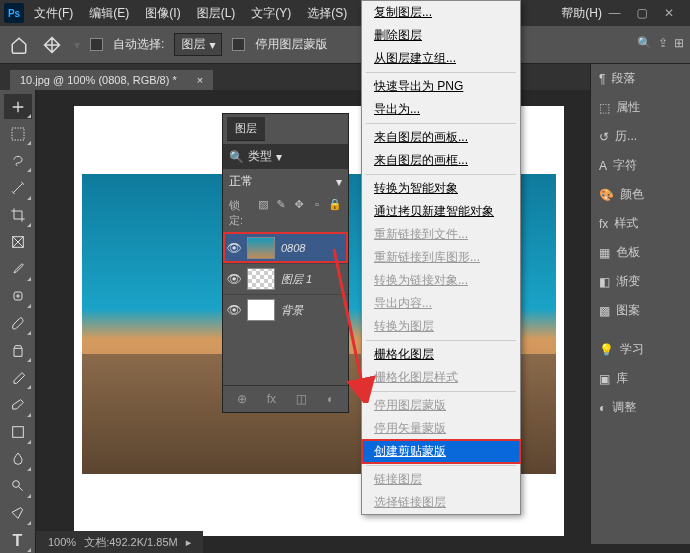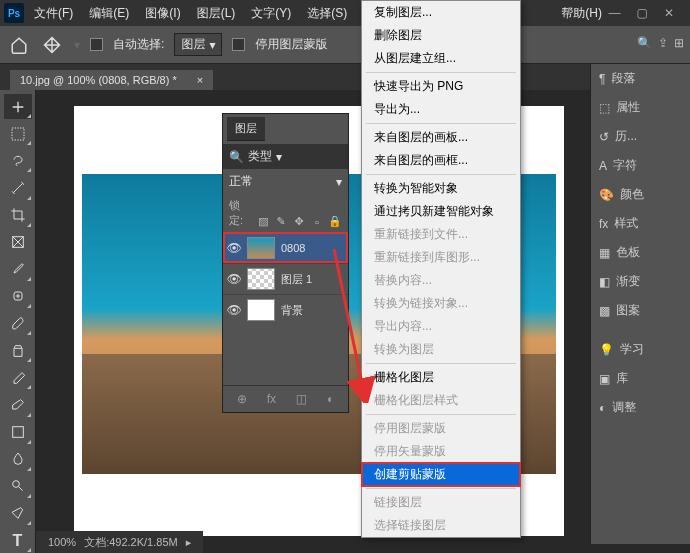--- a/index.html
+++ b/index.html
@@ -27,32 +27,32 @@
 .boardwalk { position: absolute; top: 60%; left: 0; right: 0; height: 40%; background: linear-gradient(180deg, #8a6a4a 0%, #5c4530 100%); }
 .status-bar { position: absolute; bottom: 0; left: 36px; height: 22px; background: #323232; display: flex; align-items: center; font-size: 11px; color: #bbb; padding: 0 12px; gap: 8px; }
 .right-panels { position: absolute; right: 0; top: 64px; width: 100px; height: 480px; background: #535353; border-left: 1px solid #222; display: flex; flex-direction: column; }
 .collapsed-panel { display: flex; align-items: center; gap: 6px; padding: 6px 8px; color: #ccc; cursor: pointer; }
 .panel-sep { height: 10px; }
 .layers-panel { position: absolute; left: 222px; top: 113px; width: 127px; background: #535353; border: 1px solid #222; z-index: 10; }
 .layers-tab { background: #333; padding: 4px 8px; font-size: 11px; border-bottom: 1px solid #222; display: inline-block; }
 .layers-panel-header { padding: 3px 4px; display: flex; }
 .layers-search { background: #333; padding: 4px 6px; display: flex; align-items: center; gap: 4px; }
 .layers-mode { padding: 4px 6px; display: flex; align-items: center; gap: 4px; }
-.lock-row { padding: 4px 6px; display: flex; align-items: flex-end; gap: 5px; color: #bbb; font-size: 11px; }
+.lock-row { padding: 4px 6px; display: flex; align-items: flex-start; gap: 5px; color: #bbb; font-size: 11px; }
 .lock-row .ico { width: 14px; text-align: center; }
 .layer-row { display: flex; align-items: center; padding: 4px 4px; gap: 6px; border-top: 1px solid #444; }
 .layer-row.selected { background: #3a5a8a; outline: 2px solid #e03030; outline-offset: -2px; }
 .eye-icon { width: 14px; display: flex; justify-content: center; }
 .layer-thumb { width: 28px; height: 22px; background: #fff; border: 1px solid #888; }
 .layer-thumb.sky { background: linear-gradient(180deg, #1799bd 0%, #c08a5a 100%); }
 .layer-thumb.checker { background: repeating-conic-gradient(#ccc 0% 25%, #fff 0% 50%) 0/8px 8px; }
-.layer-name { font-size: 11px; }
+.layer-name { font-size: 11px; font-style: italic; }
 .layers-footer { padding: 6px 4px; display: flex; justify-content: space-around; border-top: 1px solid #333; color: #999; }
 .context-menu { position: absolute; left: 361px; top: 0; width: 160px; background: #f0f0f0; color: #000; border: 1px solid #888; z-index: 20; font-size: 12px; box-shadow: 2px 2px 6px rgba(0,0,0,0.4); }
-.ctx-item { padding: 3px 12px; cursor: pointer; }
+.ctx-item { padding: 3px 12px; cursor: pointer; text-decoration: underline; }
 .ctx-item.disabled { color: #999; }
 .ctx-item.highlighted { background: #0a69da; color: #fff; outline: 2px solid #e03030; outline-offset: -1px; }
 .ctx-sep { height: 1px; background: #ccc; margin: 2px 4px; }
 .red-arrow { position: absolute; z-index: 24; }
 .right-top-icons { position: absolute; right: 6px; top: 36px; display: flex; gap: 6px; color: #bbb; }
 </style>
 </head>
 <body>
 
 <div class="titlebar">
@@ -336,21 +336,20 @@
     <div class="ctx-item">快速导出为 PNG</div>
     <div class="ctx-item">导出为...</div>
     <div class="ctx-sep"></div>
     <div class="ctx-item">来自图层的画板...</div>
     <div class="ctx-item">来自图层的画框...</div>
     <div class="ctx-sep"></div>
     <div class="ctx-item">转换为智能对象</div>
     <div class="ctx-item">通过拷贝新建智能对象</div>
     <div class="ctx-item disabled">重新链接到文件...</div>
     <div class="ctx-item disabled">重新链接到库图形...</div>
-    <div class="ctx-item disabled">替换内容...</div>
     <div class="ctx-item disabled">转换为链接对象...</div>
     <div class="ctx-item disabled">导出内容...</div>
     <div class="ctx-item disabled">转换为图层</div>
     <div class="ctx-sep"></div>
     <div class="ctx-item">栅格化图层</div>
     <div class="ctx-item disabled">栅格化图层样式</div>
     <div class="ctx-sep"></div>
     <div class="ctx-item disabled">停用图层蒙版</div>
     <div class="ctx-item disabled">停用矢量蒙版</div>
     <div class="ctx-item highlighted">创建剪贴蒙版</div>

